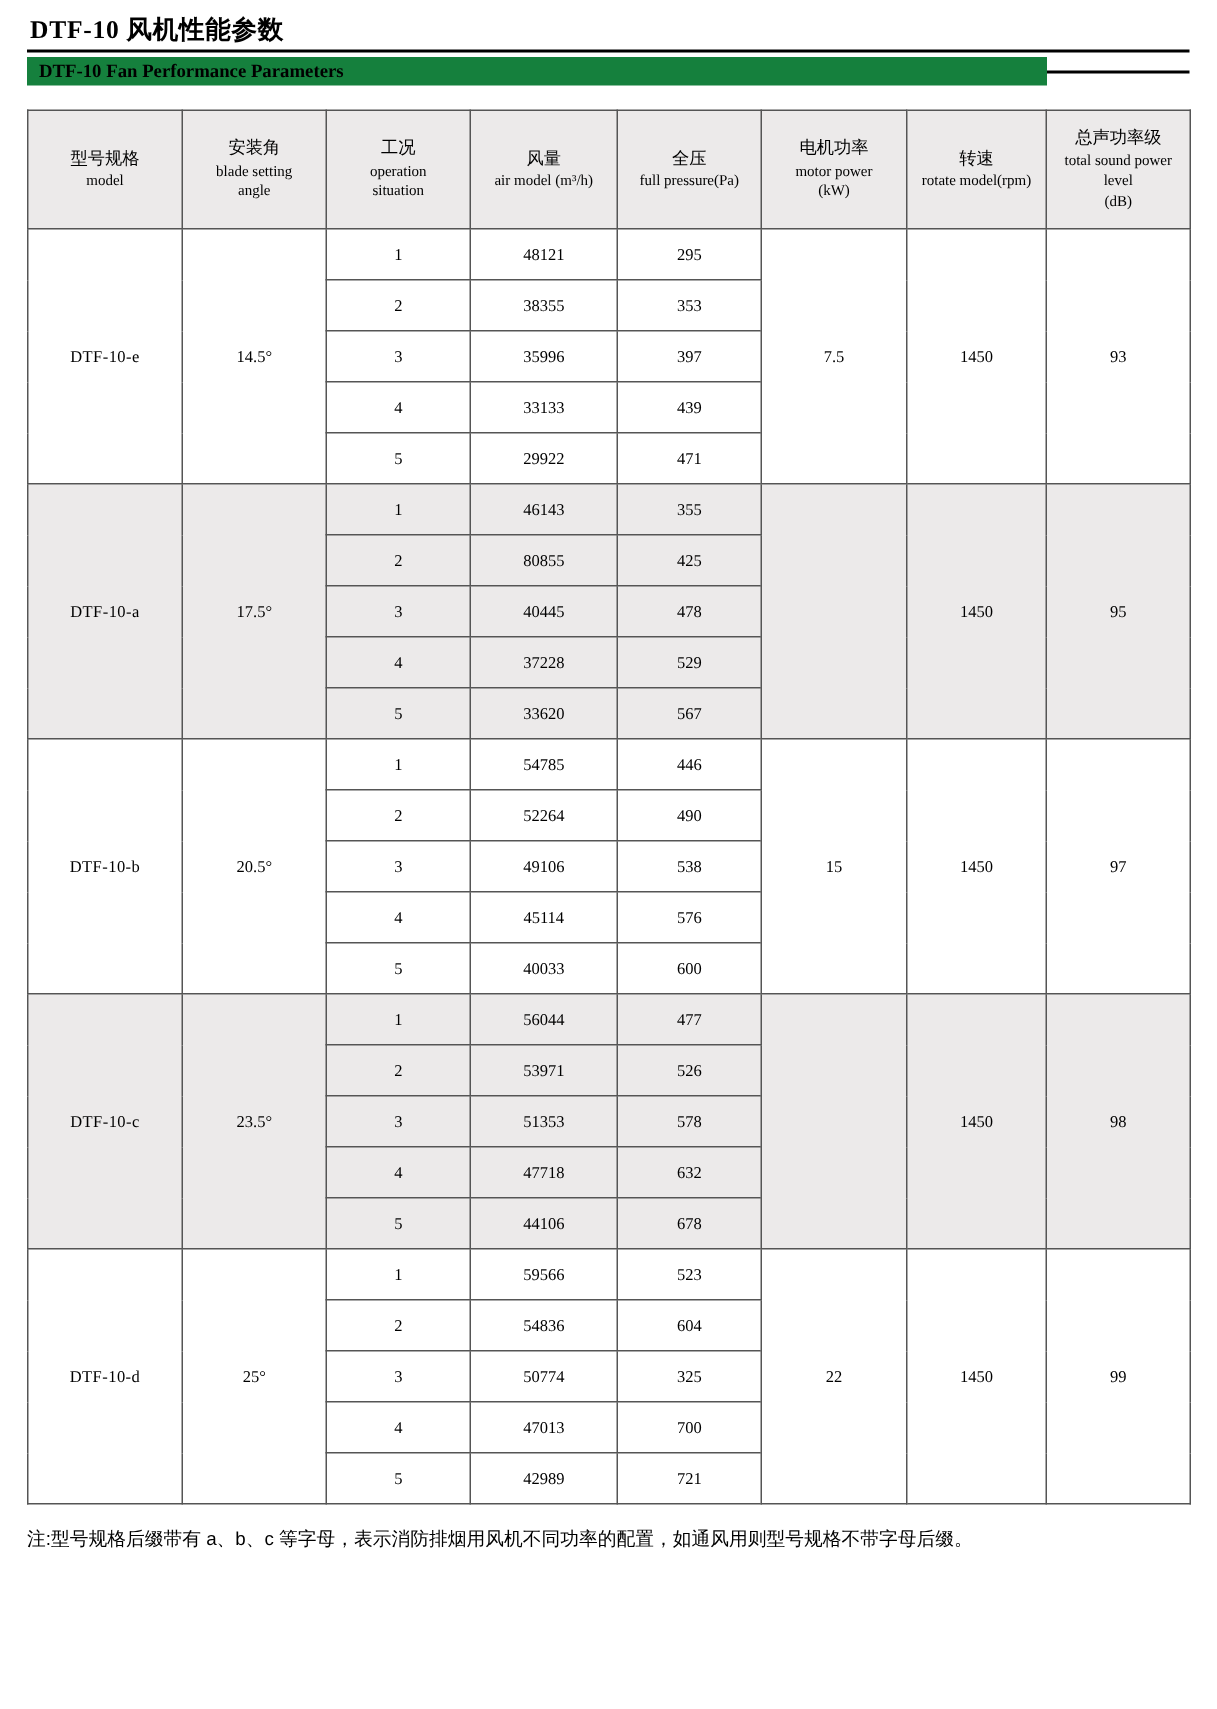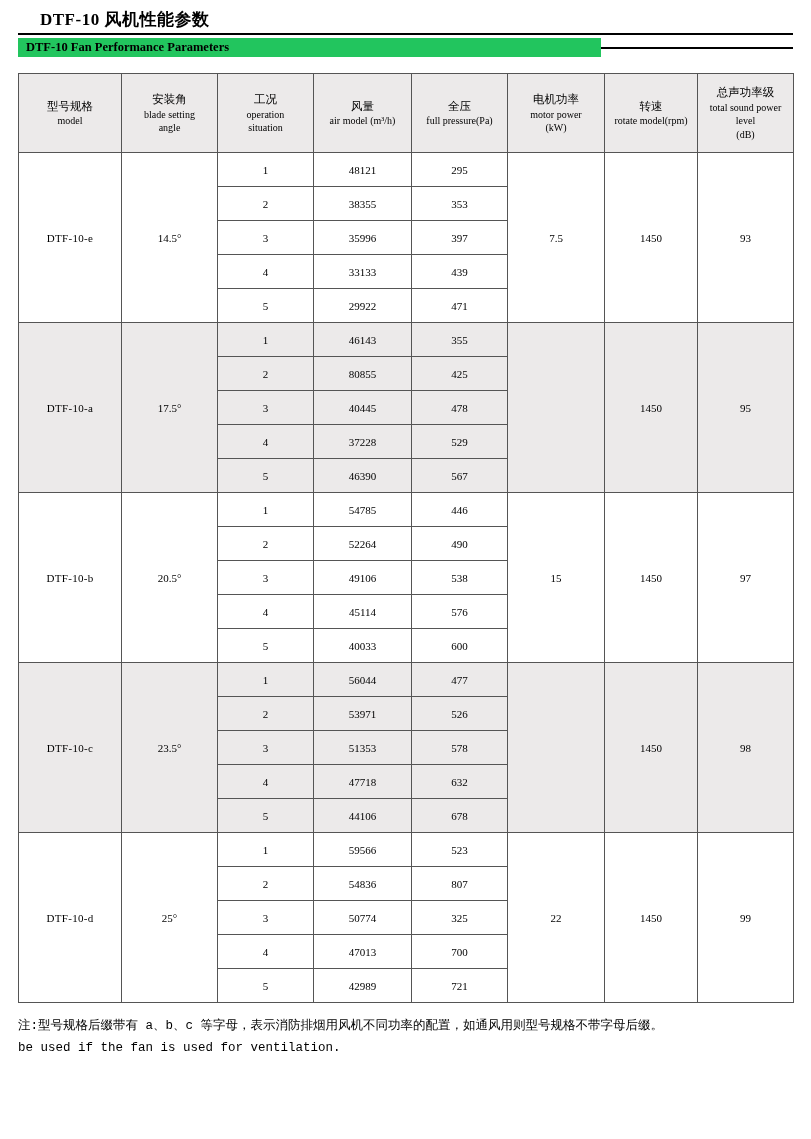--- a/index.html
+++ b/index.html
@@ -24,38 +24,37 @@
 
   
   .title-zh {
     font-family: "Liberation Serif", serif;
     font-weight: bold;
     font-size: 17px;
     letter-spacing: 0.5px;
     padding-top: 10px;
     padding-left: 2px;
     line-height: 1.2;
-    margin-left: 20px;
   }
   .title-rule {
     height: 2px;
     background: #000;
     margin-top: 3px;
     width: 100%;
   }
   .subtitle-bar {
     margin-top: 3px;
     height: 19px;
     display: flex;
     align-items: center;
   }
   .subtitle-band {
-    background: #22c55e;
+    background: #15803d;
     height: 19px;
-    width: 583px;
+    width: 680px;
     display: flex;
     align-items: center;
   }
   .subtitle-text {
     font-family: "Liberation Serif", serif;
     font-weight: bold;
     font-size: 12.5px;
     padding-left: 8px;
     white-space: nowrap;
   }
@@ -113,21 +112,21 @@
   .model-cell, .angle-cell, .motor-cell, .speed-cell, .sound-cell {
     font-size: 12px;
   }
   .model-cell { font-size: 12px; letter-spacing: 0.3px; }
 
   
   .notes {
     margin-top: 14px;
     font-size: 12.5px;
     line-height: 1.55;
-    font-family: Liberation Mono, monospace;
+    font-family: Liberation Sans, sans-serif;
   }
   .note-zh { margin-bottom: 2px; }
   .note-en { }
 </style>
 </head>
 <body>
 
 <div class="page">
 
   <div class="title-zh">DTF-10 风机性能参数</div>
@@ -243,21 +242,21 @@
           <td class="shaded">40445</td>
           <td class="shaded">478</td>
         </tr>
         <tr>
           <td class="shaded">4</td>
           <td class="shaded">37228</td>
           <td class="shaded">529</td>
         </tr>
         <tr>
           <td class="shaded">5</td>
-          <td class="shaded">46390</td>
+          <td class="shaded">33620</td>
           <td class="shaded">567</td>
         </tr>
         <tr>
           <td rowspan="5" class="plain model-cell">DTF-10-b</td>
           <td rowspan="5" class="plain angle-cell">20.5°</td>
           <td class="plain">1</td>
           <td class="plain">54785</td>
           <td class="plain">446</td>
           <td rowspan="5" class="plain motor-cell">15</td>
           <td rowspan="5" class="plain speed-cell">1450</td>
@@ -319,21 +318,21 @@
           <td class="plain">1</td>
           <td class="plain">59566</td>
           <td class="plain">523</td>
           <td rowspan="5" class="plain motor-cell">22</td>
           <td rowspan="5" class="plain speed-cell">1450</td>
           <td rowspan="5" class="plain sound-cell">99</td>
         </tr>
         <tr>
           <td class="plain">2</td>
           <td class="plain">54836</td>
-          <td class="plain">807</td>
+          <td class="plain">604</td>
         </tr>
         <tr>
           <td class="plain">3</td>
           <td class="plain">50774</td>
           <td class="plain">325</td>
         </tr>
         <tr>
           <td class="plain">4</td>
           <td class="plain">47013</td>
           <td class="plain">700</td>
@@ -341,16 +340,15 @@
         <tr>
           <td class="plain">5</td>
           <td class="plain">42989</td>
           <td class="plain">721</td>
         </tr>
       </tbody>
   </table>
 
   <div class="notes">
     <div class="note-zh">注:型号规格后缀带有 a、b、c 等字母，表示消防排烟用风机不同功率的配置，如通风用则型号规格不带字母后缀。</div>
-    <div class="note-en">be used if  the fan is used for ventilation.</div>
   </div>
 
 </div>
 
 </body></html>

